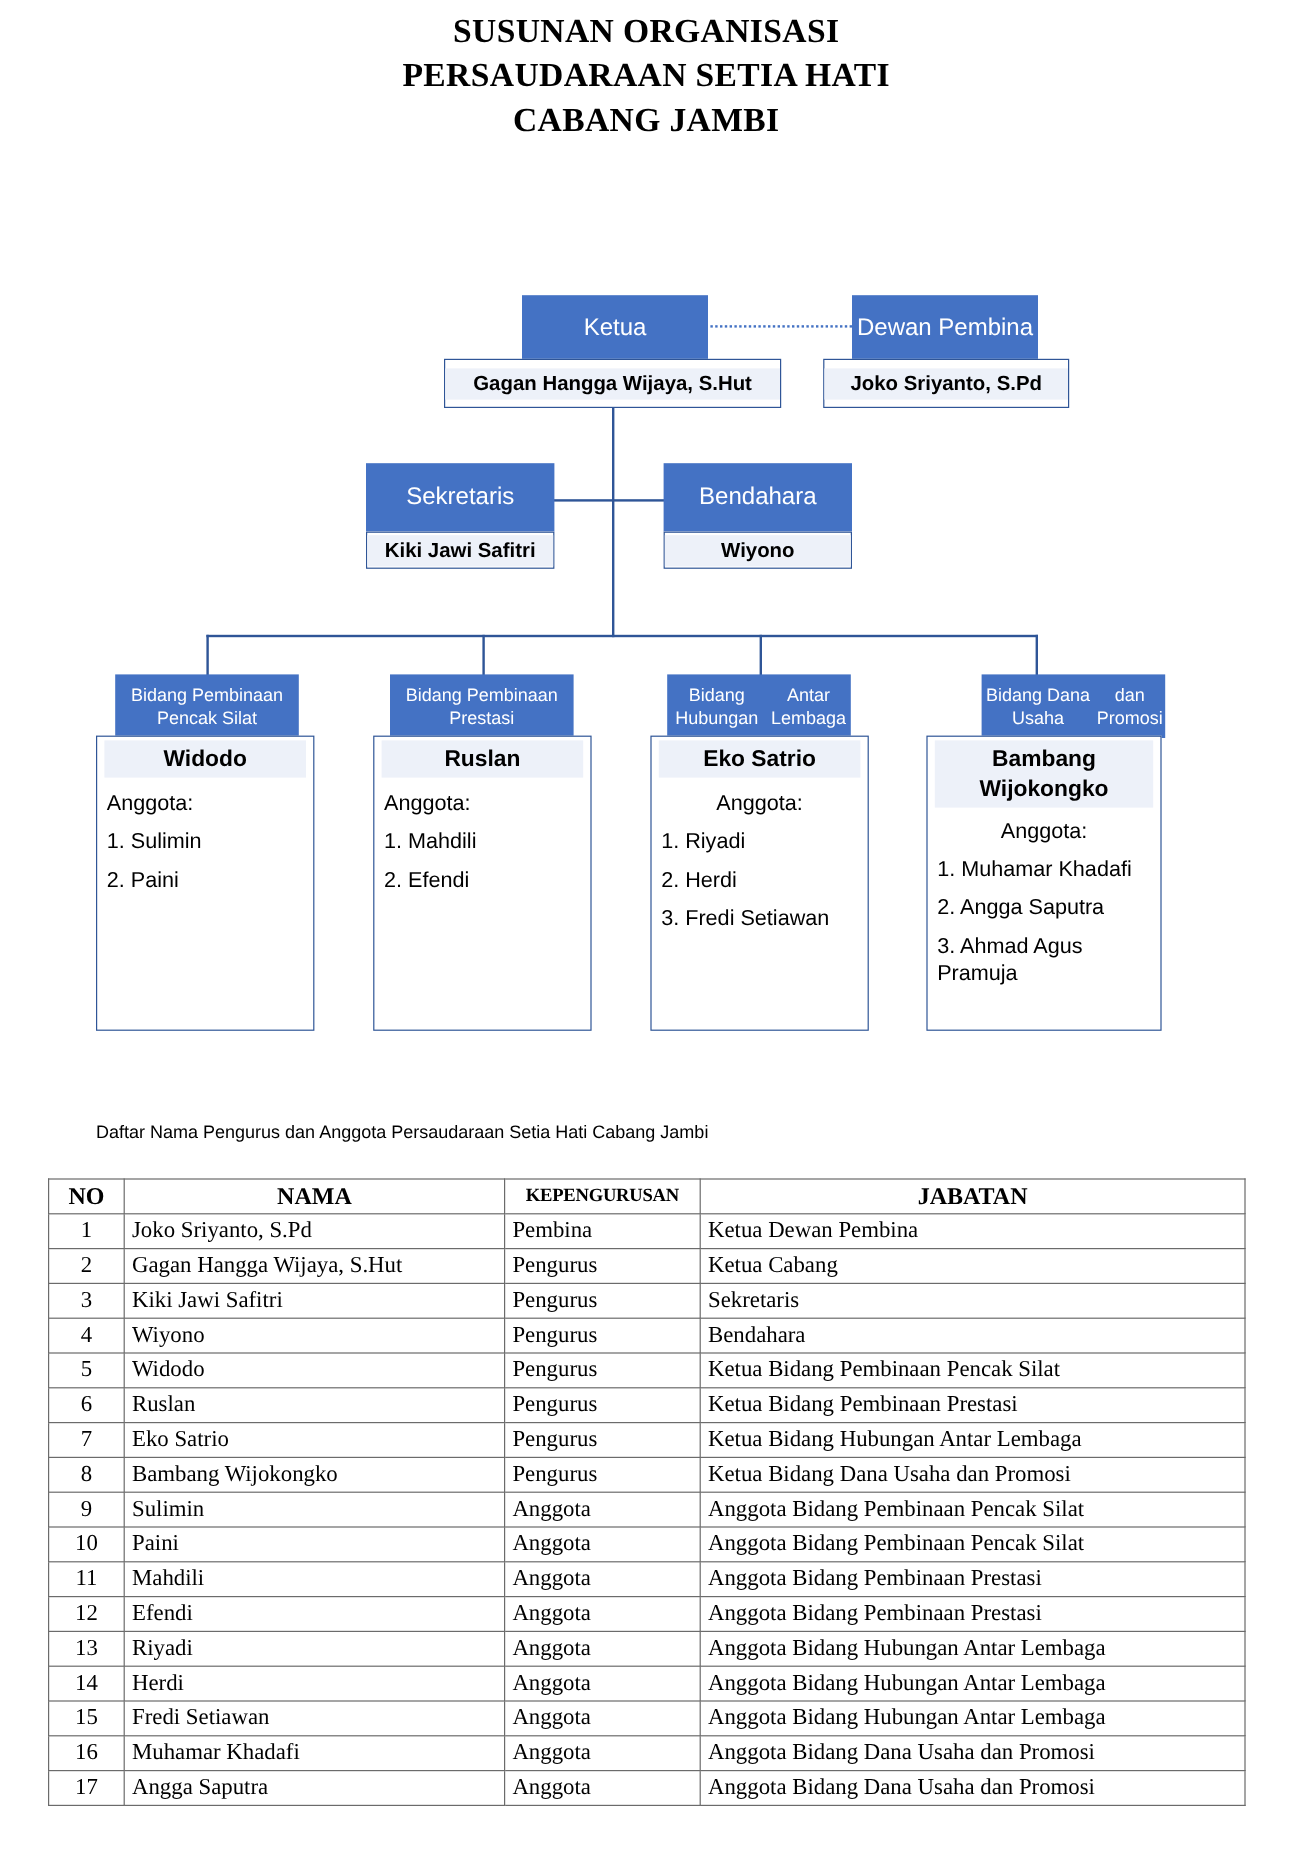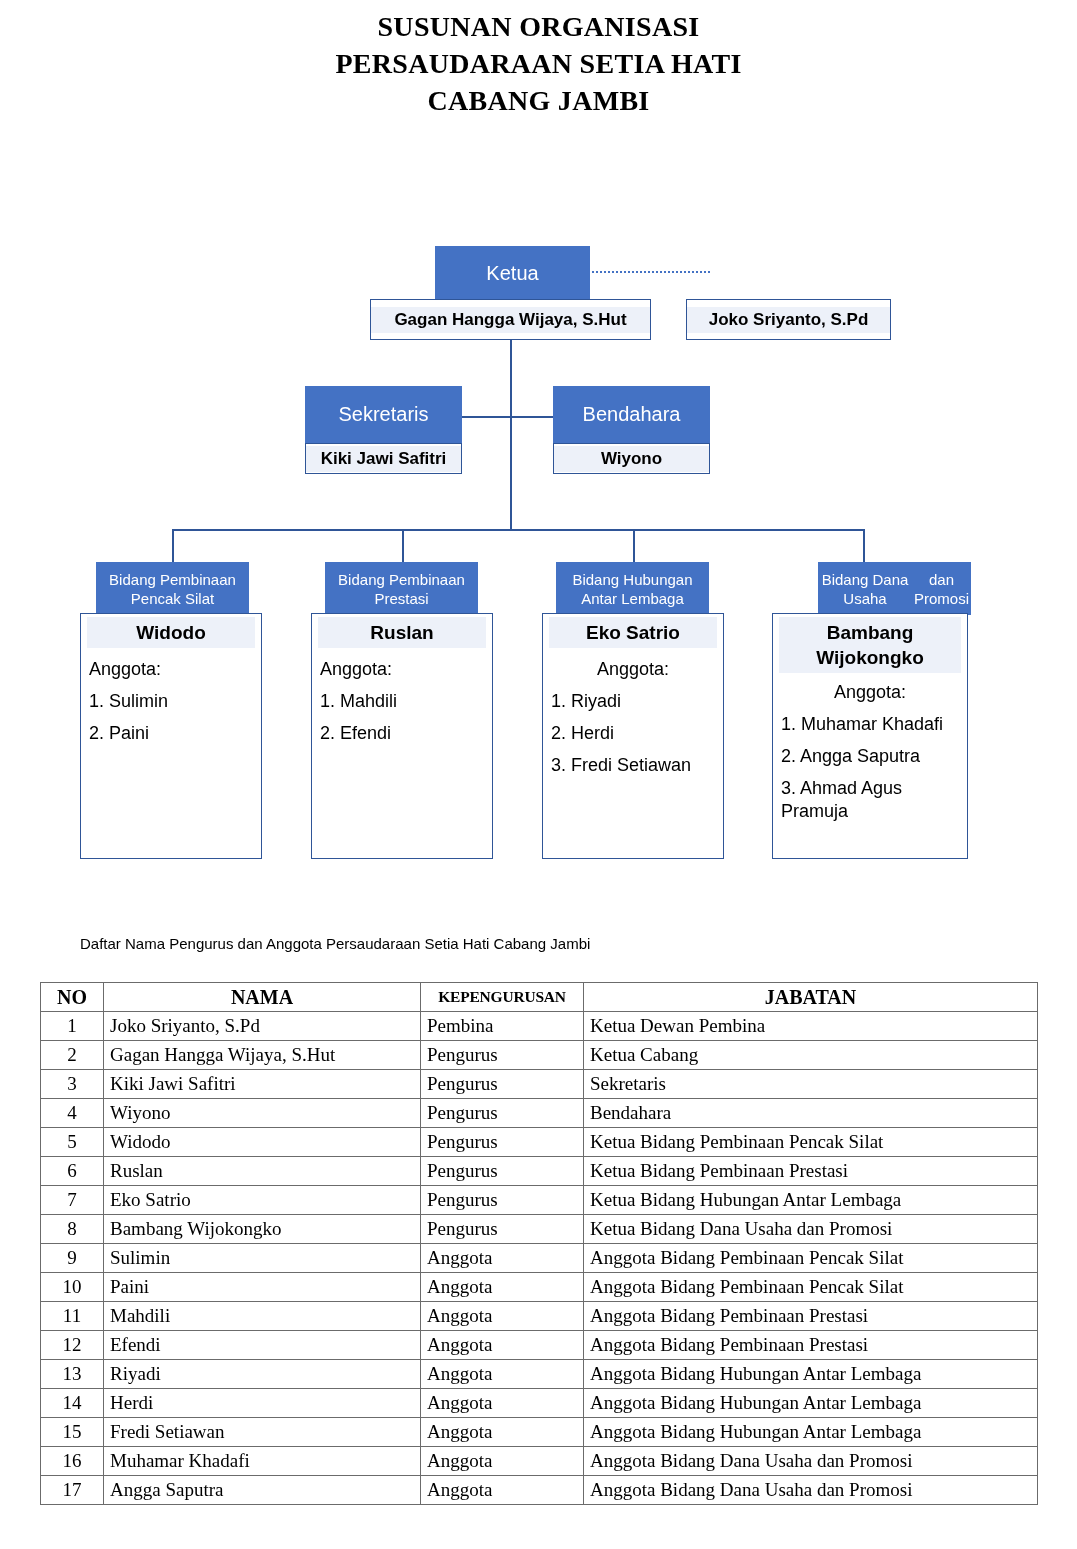--- a/index.html
+++ b/index.html
@@ -181,20 +181,23 @@
 
   <div class="dotted-link" style="left:588px; top:271px; width:122px;"></div>
 
   <div class="blue-head" style="left:435px; top:246px; width:155px; height:55px;">
     <span>Ketua</span>
   </div>
   <div class="name-box" style="left:370px; top:299px; width:281px; height:41px;">
     <span class="name-band">Gagan Hangga Wijaya, S.Hut</span>
   </div>
 
+  <div class="blue-head" style="left:710px; top:246px; width:155px; height:55px;">
+    <span>Dewan Pembina</span>
+  </div>
   <div class="name-box" style="left:686px; top:299px; width:205px; height:41px;">
     <span class="name-band">Joko Sriyanto, S.Pd</span>
   </div>
 
   <div class="line-v" style="left:510px; top:340px; height:191px;"></div>
 
   <div class="line-h" style="left:461px; top:416px; width:93px;"></div>
 
   <div class="blue-head" style="left:305px; top:386px; width:157px; height:57px;">
     <span>Sekretaris</span>
@@ -235,21 +238,21 @@
   </div>
   <div class="dept-body" style="left:311px; top:613px; width:182px; height:246px;">
     <div class="dept-leader">Ruslan</div>
     <div class="dept-list">
       <div class="anggota-label">Anggota:</div>
       <div class="member">1. Mahdili</div>
       <div class="member">2. Efendi</div>
     </div>
   </div>
 
-  <div class="blue-head small" style="left:556px; top:562px; width:153px; height:53px; flex-direction:column;">
+  <div class="blue-head small" style="left:556px; top:562px; width:153px; height:53px; flex-direction:row;">
     <span>Bidang Hubungan</span>
     <span>Antar Lembaga</span>
   </div>
   <div class="dept-body" style="left:542px; top:613px; width:182px; height:246px;">
     <div class="dept-leader">Eko Satrio</div>
     <div class="dept-list">
       <div class="anggota-label centered">Anggota:</div>
       <div class="member">1. Riyadi</div>
       <div class="member">2. Herdi</div>
       <div class="member">3. Fredi Setiawan</div>

